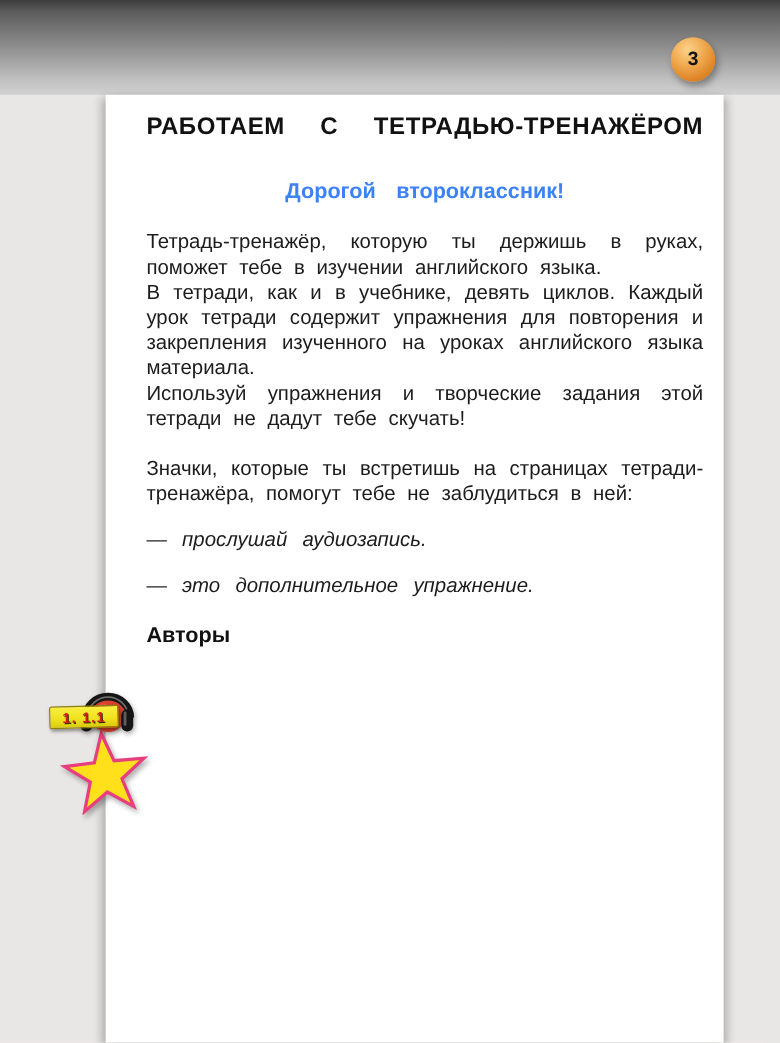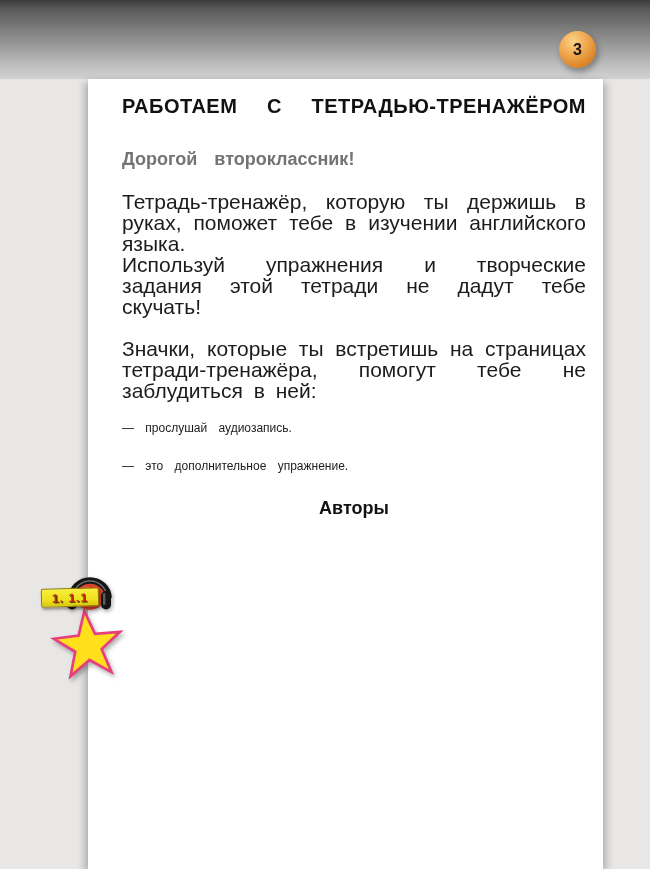--- a/index.html
+++ b/index.html
@@ -31,37 +31,38 @@
     background:#ffffff;
     box-shadow:-4px 3px 7px rgba(0,0,0,.22), 4px 3px 7px rgba(0,0,0,.20);
   }
   .content{position:relative;padding:16px 17px 0 34px;color:#1c1c1c;}
 
   .title{
     margin:0;font-size:20px;font-weight:bold;letter-spacing:.5px;color:#111;
     text-align:justify;text-align-last:justify;
   }
   .greeting{
-    margin:31px 0 0 0;font-size:18px;font-weight:bold;color:#737373;
+    margin:31px 0 0 0;font-size:18px;font-weight:bold;color:#3b82f6;
     word-spacing:12px;
+    text-align:center;
   }
   .body-text{margin-top:21px;}
   .body-text p{
-    margin:0;font-size:21px;line-height:21px;
+    margin:0;font-size:17px;line-height:21px;
     text-align:justify;text-align-last:left;word-spacing:5px;
   }
   .intro2{margin-top:21px !important;}
 
   .legend-row{position:relative;margin-top:17px;}
   .legend-row.second{}
   .legend-row .legend-text{
-    font-size:12px;line-height:21px;word-spacing:8px;
+    font-size:17px;line-height:21px;word-spacing:8px;font-style:italic;
   }
   .closing{margin:22px 0 0 0;font-size:17px;word-spacing:8px;}
-  .signature{margin:21px 0 16px 0;font-size:18px;font-weight:bold;text-align:center;color:#111;}
+  .signature{margin:21px 0 16px 0;font-size:18px;font-weight:bold;text-align:left;color:#111;}
 
   
   .icon-headphones{
     position:absolute;left:-26px;top:486px;z-index:3;
     filter:drop-shadow(1px 2px 2px rgba(0,0,0,.35));
   }
   .audio-badge{
     position:absolute;left:-47px;top:509px;z-index:4;
     width:58px;height:19px;box-sizing:border-box;
     background:linear-gradient(180deg,#f8ef3f,#e9d githube515);
@@ -112,20 +113,21 @@
     </svg>
 
     <div class="content">
 
       <h1 class="title">РАБОТАЕМ С ТЕТРАДЬЮ-ТРЕНАЖЁРОМ</h1>
 
       <h2 class="greeting">Дорогой второклассник!</h2>
 
       <div class="body-text">
         <p>Тетрадь-тренажёр, которую ты держишь в руках, поможет тебе в изучении английского языка.</p>
+        <p>В тетради, как и в учебнике, девять циклов. Каждый урок тетради содержит упражнения для повторения и закрепления изученного на уроках английского языка материала.</p>
         <p>Используй упражнения и творческие задания этой тетради не дадут тебе скучать!</p>
         <p class="intro2">Значки, которые ты встретишь на страницах тетради-тренажёра, помогут тебе не заблудиться в ней:</p>
       </div>
 
       <div class="legend-row">
         <span class="legend-text">— прослушай аудиозапись.</span>
       </div>
 
       <div class="legend-row second">
         <span class="legend-text">— это дополнительное упражнение.</span>

